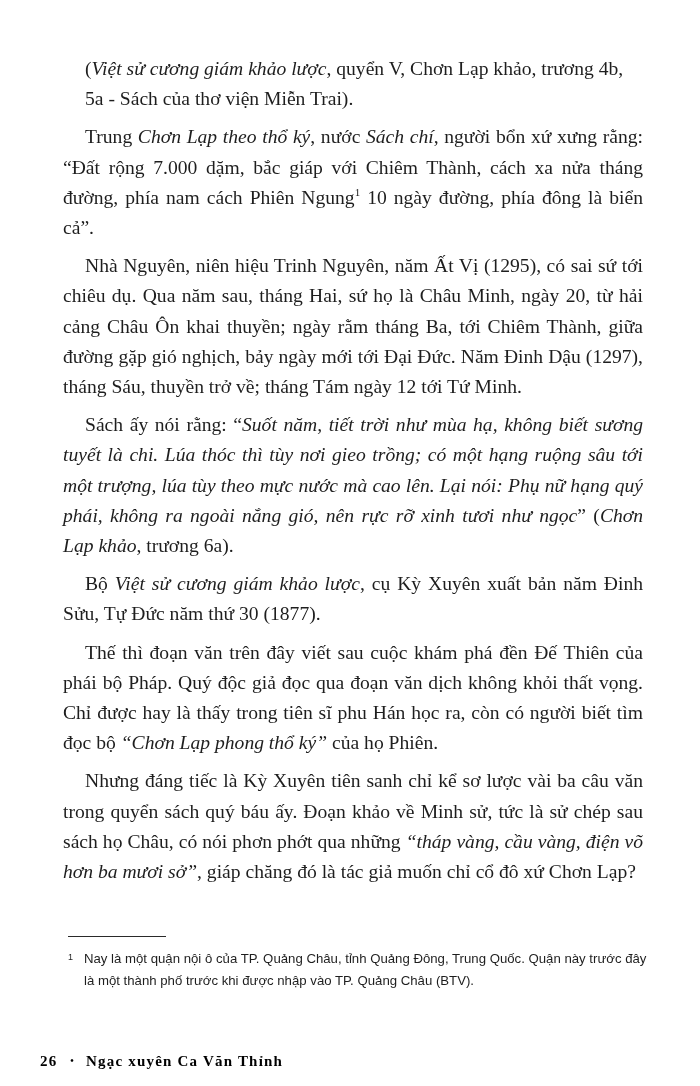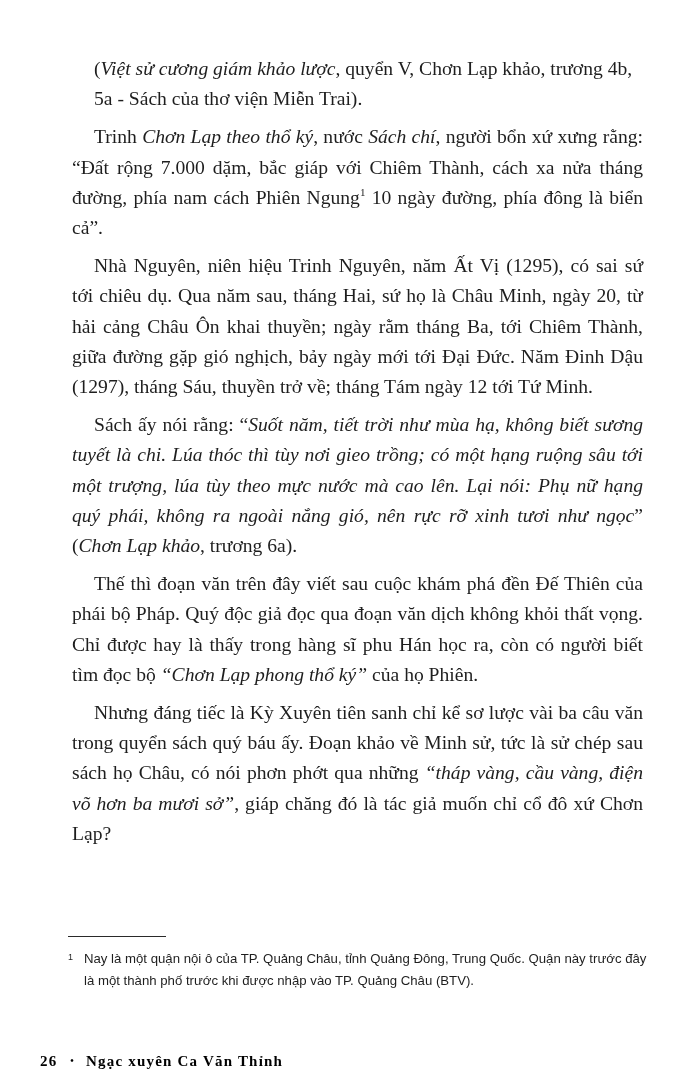--- a/index.html
+++ b/index.html
@@ -18,21 +18,21 @@
       position: absolute;
       left: 62px;
       top: 54px;
       width: 581px;
     }
     .para {
       font-family: "Liberation Serif", "DejaVu Serif", serif;
       font-size: 19.6px;
       line-height: 30.2px;
       text-align: justify;
-      margin: 0 0 8px 10px;
+      margin: 0 0 8px 1px;
       text-indent: 22px;
       hyphens: none;
     }
     .para.first {
       padding-left: 22px;
       text-indent: 0;
       text-align: left;
     }
     .para span.i { font-style: italic; }
     sup.fnref {
@@ -84,24 +84,25 @@
       margin: 0 6px 0 8px;
       font-size: 10px;
       vertical-align: 2px;
     }
   </style>
 </head>
 <body>
 
 <div class="page">
   <p class="para first"><span>(</span><span class="i">Việt sử cương giám khảo lược</span><span>, quyển V, Chơn Lạp khảo, trương 4b, 5a - Sách của thơ viện Miễn Trai).</span></p>
-  <p class="para"><span>Trinh </span><span class="i">Chơn Lạp theo thổ ký</span><span>, nước </span><span class="i">Sách chí</span><span>, người bổn xứ xưng rằng: “Đất rộng 7.000 dặm, bắc giáp với Chiêm Thành, cách xa nửa tháng đường, phía nam cách Phiên Ngung</span><sup class="fnref">1</sup><span> 10 ngày đường, phía đông là biển cả”.</span></p>
+  <p class="para"><span>Trung </span><span class="i">Chơn Lạp theo thổ ký</span><span>, nước </span><span class="i">Sách chí</span><span>, người bổn xứ xưng rằng: “Đất rộng 7.000 dặm, bắc giáp với Chiêm Thành, cách xa nửa tháng đường, phía nam cách Phiên Ngung</span><sup class="fnref">1</sup><span> 10 ngày đường, phía đông là biển cả”.</span></p>
   <p class="para"><span>Nhà Nguyên, niên hiệu Trinh Nguyên, năm Ất Vị (1295), có sai sứ tới chiêu dụ. Qua năm sau, tháng Hai, sứ họ là Châu Minh, ngày 20, từ hải cảng Châu Ôn khai thuyền; ngày rằm tháng Ba, tới Chiêm Thành, giữa đường gặp gió nghịch, bảy ngày mới tới Đại Đức. Năm Đinh Dậu (1297), tháng Sáu, thuyền trở về; tháng Tám ngày 12 tới Tứ Minh.</span></p>
   <p class="para"><span>Sách ấy nói rằng: “</span><span class="i">Suốt năm, tiết trời như mùa hạ, không biết sương tuyết là chi. Lúa thóc thì tùy nơi gieo trồng; có một hạng ruộng sâu tới một trượng, lúa tùy theo mực nước mà cao lên. Lại nói: Phụ nữ hạng quý phái, không ra ngoài nắng gió, nên rực rỡ xinh tươi như ngọc</span><span>” (</span><span class="i">Chơn Lạp khảo</span><span>, trương 6a).</span></p>
-  <p class="para"><span>Thế thì đoạn văn trên đây viết sau cuộc khám phá đền Đế Thiên của phái bộ Pháp. Quý độc giả đọc qua đoạn văn dịch không khỏi thất vọng. Chỉ được hay là thấy trong hàng sĩ phu Hán học ra, còn có người biết tìm đọc bộ </span><span class="i">“Chơn Lạp phong thổ ký”</span><span> của họ Phiên.</span></p>
+  <p class="para"><span>Bộ </span><span class="i">Việt sử cương giám khảo lược</span><span>, cụ Kỳ Xuyên xuất bản năm Đinh Sửu, Tự Đức năm thứ 30 (1877).</span></p>
+  <p class="para"><span>Thế thì đoạn văn trên đây viết sau cuộc khám phá đền Đế Thiên của phái bộ Pháp. Quý độc giả đọc qua đoạn văn dịch không khỏi thất vọng. Chỉ được hay là thấy trong tiên sĩ phu Hán học ra, còn có người biết tìm đọc bộ </span><span class="i">“Chơn Lạp phong thổ ký”</span><span> của họ Phiên.</span></p>
   <p class="para"><span>Nhưng đáng tiếc là Kỳ Xuyên tiên sanh chỉ kể sơ lược vài ba câu văn trong quyển sách quý báu ấy. Đoạn khảo về Minh sử, tức là sử chép sau sách họ Châu, có nói phơn phớt qua những </span><span class="i">“tháp vàng, cầu vàng, điện võ hơn ba mươi sở”</span><span>, giáp chăng đó là tác giả muốn chỉ cổ đô xứ Chơn Lạp?</span></p>
 </div>
 
 <div class="fn-rule"></div>
 
 <div class="footnote">
   <span class="fn-num">1</span>
   <span class="fn-text">Nay là một quận nội ô của TP. Quảng Châu, tỉnh Quảng Đông, Trung Quốc. Quận này trước đây là một thành phố trước khi được nhập vào TP. Quảng Châu (BTV).</span>
 </div>
 

